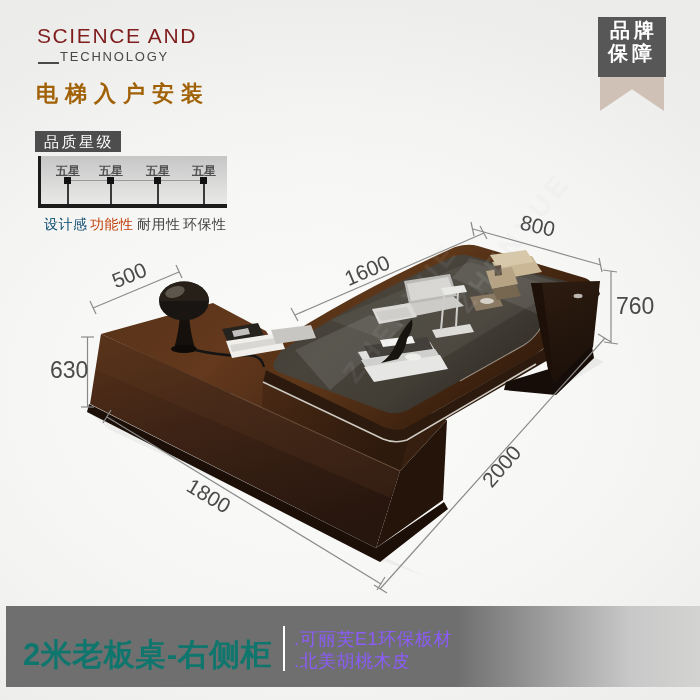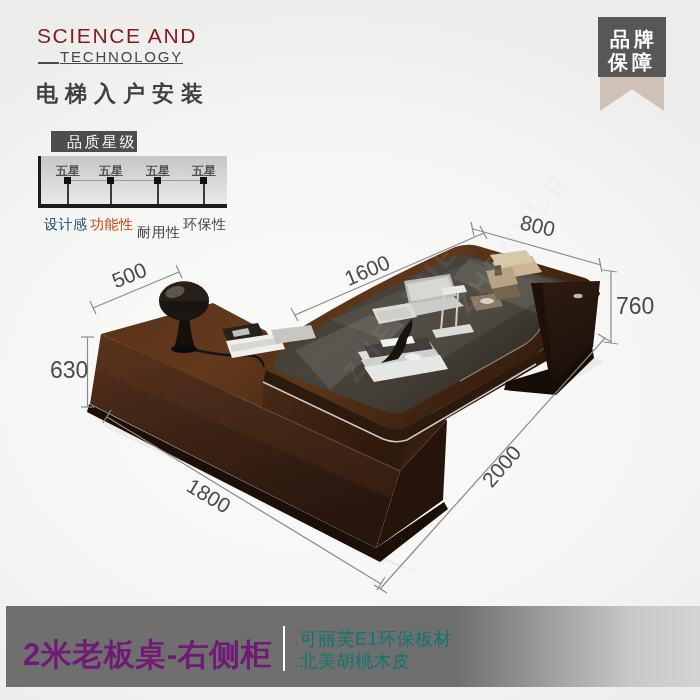--- a/index.html
+++ b/index.html
@@ -8,27 +8,27 @@
        background:#f0f0ef;}
   .abs{position:absolute;}
 </style>
 </head>
 <body>
 
 <div class="abs" style="left:0;top:0;width:700px;height:700px;background:radial-gradient(ellipse 560px 420px at 46% 56%, #fbfbfa 0%, #f6f6f5 55%, #ececeb 100%);"></div>
 
 <div class="abs" style="left:37px;top:25px;color:#7f1d1d;font-size:21px;letter-spacing:1.6px;line-height:21px;">SCIENCE AND</div>
 
-<div class="abs" style="left:60px;top:46px;color:#484848;font-size:15px;letter-spacing:1.8px;line-height:21px;text-decoration:underline;">TECHNOLOGY</div>
+<div class="abs" style="left:60px;top:46px;color:#484848;font-size:13px;letter-spacing:1.8px;line-height:21px;">TECHNOLOGY</div>
 
 <div class="abs" style="left:38px;top:62px;width:21px;height:2px;background:#4a4a4a;"></div>
 
-<div class="abs" style="left:36px;top:79px;color:#404040;font-size:22px;font-weight:bold;letter-spacing:7px;">电梯入户安装</div>
-
-<div class="abs" style="left:51px;top:131px;width:86px;height:21px;background:#4d4d4d;color:#fff;font-size:15px;letter-spacing:2.5px;line-height:21px;text-indent:9px;text-align:right;">品质星级</div>
+<div class="abs" style="left:36px;top:79px;color:#a16207;font-size:22px;font-weight:bold;letter-spacing:7px;">电梯入户安装</div>
+
+<div class="abs" style="left:35px;top:131px;width:86px;height:21px;background:#4d4d4d;color:#fff;font-size:15px;letter-spacing:2.5px;line-height:21px;text-indent:9px;">品质星级</div>
 
 <div class="abs" style="left:39px;top:156px;width:188px;height:51px;background:linear-gradient(#c6c6c6,#ebebea);"></div>
 
 <div class="abs" style="left:38px;top:156px;width:3px;height:52px;background:#1c1c1c;"></div>
 
 <div class="abs" style="left:38px;top:204px;width:189px;height:3.5px;background:#1c1c1c;"></div>
 
 <div class="abs" style="left:68px;top:180px;width:136px;height:1px;background:#9a9a9a;"></div>
 
 <div class="abs" style="left:67px;top:182px;width:1.5px;height:22px;background:#3a3a3a;"></div>
@@ -41,24 +41,24 @@
 <div class="abs" style="left:154px;top:177px;width:7px;height:7px;background:#111;"></div>
 <div class="abs" style="left:200px;top:177px;width:7px;height:7px;background:#111;"></div>
 
 <div class="abs" style="left:56px;top:163px;width:25px;font-size:12px;font-weight:bold;color:#4f4f4f;">五星</div>
 <div class="abs" style="left:99px;top:163px;width:25px;font-size:12px;font-weight:bold;color:#4f4f4f;">五星</div>
 <div class="abs" style="left:146px;top:163px;width:25px;font-size:12px;font-weight:bold;color:#4f4f4f;">五星</div>
 <div class="abs" style="left:192px;top:163px;width:25px;font-size:12px;font-weight:bold;color:#4f4f4f;">五星</div>
 
 <div class="abs" style="left:44px;top:216px;font-size:14px;color:#0c4a6e;letter-spacing:0.5px;">设计感</div>
 <div class="abs" style="left:90px;top:216px;font-size:14px;color:#c2410c;letter-spacing:0.5px;">功能性</div>
-<div class="abs" style="left:137px;top:216px;font-size:14px;color:#3f3f3f;letter-spacing:0.5px;margin-top:8px;">耐用性</div>
+<div class="abs" style="left:137px;top:216px;font-size:14px;color:#3f3f3f;letter-spacing:0.5px;">耐用性</div>
 <div class="abs" style="left:183px;top:216px;font-size:14px;color:#3f3f3f;letter-spacing:0.5px;text-align:right;">环保性</div>
 
-<div class="abs" style="left:598px;top:17px;width:68px;height:60px;background:#575757;color:#fff;font-size:20px;font-weight:bold;letter-spacing:4px;text-align:center;line-height:23px;padding-top:11px;box-sizing:border-box;text-indent:4px;">品牌<br>保障</div>
+<div class="abs" style="left:598px;top:17px;width:68px;height:60px;background:#575757;color:#fff;font-size:20px;font-weight:bold;letter-spacing:4px;text-align:center;line-height:23px;padding-top:2px;box-sizing:border-box;text-indent:4px;">品牌<br>保障</div>
 
 <div class="abs" style="left:600px;top:77px;width:64px;height:34px;background:#cfc1b6;clip-path:polygon(0 0,100% 0,100% 100%,50% 36%,0 100%);"></div>
 
 <svg class="abs" style="left:0;top:0;" width="700" height="700" viewBox="0 0 700 700">
   <defs>
     <linearGradient id="retTop" x1="0" y1="0" x2="1" y2="0.45">
       <stop offset="0" stop-color="#573218"></stop>
       <stop offset="0.4" stop-color="#64391d"></stop>
       <stop offset="1" stop-color="#371f0f"></stop>
     </linearGradient>
@@ -223,17 +223,17 @@
     <text transform="translate(536,233) rotate(13)" text-anchor="middle">800</text>
     <text x="616" y="314" font-size="23">760</text>
     <text x="50" y="378" font-size="23">630</text>
     <text transform="translate(205,502) rotate(31)" text-anchor="middle">1800</text>
     <text transform="translate(507,471) rotate(-49)" text-anchor="middle">2000</text>
   </g>
 </svg>
 
 <div class="abs" style="left:6px;top:606px;width:694px;height:81px;background:linear-gradient(90deg,#6f6f6f 0%,#6f6f6f 65%,#c8c8c8 90%,#d3d3d2 100%);"></div>
 
-<div class="abs" style="left:23px;top:634px;color:#701a75;font-size:31px;font-weight:bold;letter-spacing:0.5px;">2米老板桌-右侧柜</div>
+<div class="abs" style="left:23px;top:634px;color:#0f766e;font-size:31px;font-weight:bold;letter-spacing:0.5px;">2米老板桌-右侧柜</div>
 
 <div class="abs" style="left:283px;top:626px;width:2px;height:45px;background:#fff;"></div>
 
-<div class="abs" style="left:294px;top:629px;color:#0f766e;font-size:18px;line-height:21.5px;letter-spacing:0.5px;">.可丽芙E1环保板材<br>.北美胡桃木皮</div>
+<div class="abs" style="left:294px;top:629px;color:#8b5cf6;font-size:18px;line-height:21.5px;letter-spacing:0.5px;">.可丽芙E1环保板材<br>.北美胡桃木皮</div>
 
 </body></html>

